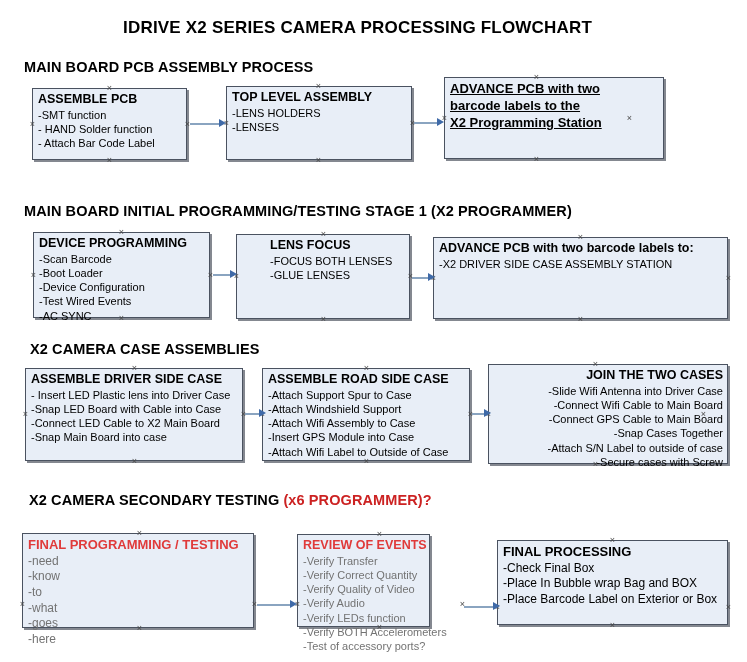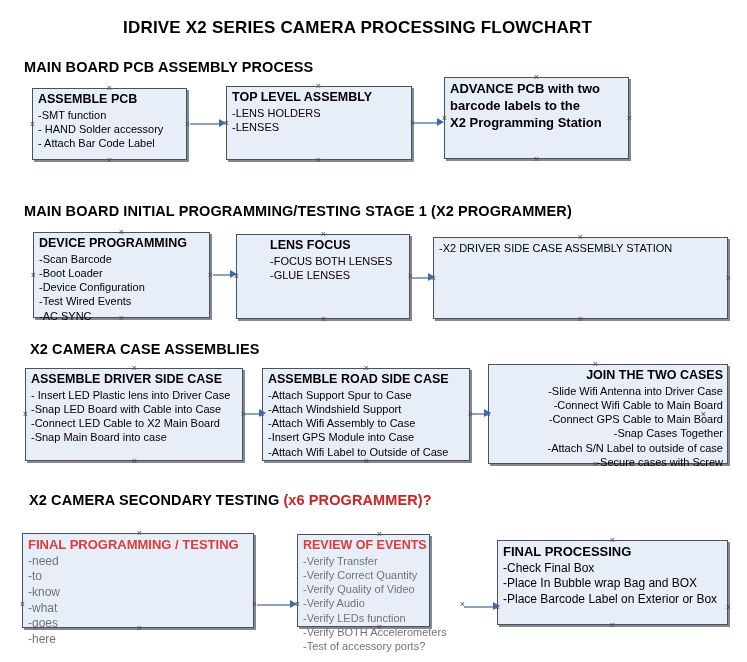--- a/index.html
+++ b/index.html
@@ -73,39 +73,39 @@
 
   <div class="title" style="left:123px;top:18px;">IDRIVE X2  SERIES CAMERA PROCESSING FLOWCHART</div>
 
   <div class="section-head" style="left:24px;top:59px;">
     <span>MAIN BOARD PCB ASSEMBLY PROCESS</span>
   </div>
 
   <div class="node" style="left:32px;top:88px;width:155px;height:72px;">
     <div class="nhead">ASSEMBLE PCB</div>
     <div class="nline">-SMT function</div>
-    <div class="nline">- HAND Solder accessory</div>
+    <div class="nline">- HAND Solder function</div>
     <div class="nline">- Attach Bar Code Label</div>
   </div>
   <div class="xh" style="left:105px;top:84px;"></div>
   <div class="xh" style="left:105px;top:156px;"></div>
   <div class="xh" style="left:28px;top:120px;"></div>
   <div class="xh" style="left:183px;top:120px;"></div>
 
   <div class="node" style="left:226px;top:86px;width:186px;height:74px;">
     <div class="nhead">TOP LEVEL ASSEMBLY</div>
     <div class="nline">-LENS HOLDERS</div>
     <div class="nline">-LENSES</div>
   </div>
   <div class="xh" style="left:314px;top:82px;"></div>
   <div class="xh" style="left:314px;top:156px;"></div>
   <div class="xh" style="left:222px;top:119px;"></div>
   <div class="xh" style="left:408px;top:119px;"></div>
 
-  <div class="node big" style="left:444px;top:77px;width:185px;height:82px;">
+  <div class="node big" style="left:444px;top:77px;width:220px;height:82px;text-decoration:underline;">
     <div class="nhead">ADVANCE PCB with two</div>
     <div class="nhead">barcode labels to the</div>
     <div class="nhead"> X2 Programming Station</div>
   </div>
   <div class="xh" style="left:532px;top:73px;"></div>
   <div class="xh" style="left:532px;top:155px;"></div>
   <div class="xh" style="left:440px;top:114px;"></div>
   <div class="xh" style="left:625px;top:114px;"></div>
 
   <div class="conn" style="left:190px;top:123px;width:32px;"></div>
@@ -134,20 +134,21 @@
     <div class="nhead">LENS FOCUS</div>
     <div class="nline">-FOCUS BOTH LENSES</div>
     <div class="nline">-GLUE LENSES</div>
   </div>
   <div class="xh" style="left:319px;top:230px;"></div>
   <div class="xh" style="left:319px;top:315px;"></div>
   <div class="xh" style="left:232px;top:272px;"></div>
   <div class="xh" style="left:406px;top:272px;"></div>
 
   <div class="node" style="left:433px;top:237px;width:295px;height:82px;">
+    <div class="nhead">ADVANCE PCB with two barcode labels to:</div>
     <div class="nline">-X2 DRIVER  SIDE  CASE  ASSEMBLY STATION</div>
   </div>
   <div class="xh" style="left:576px;top:233px;"></div>
   <div class="xh" style="left:576px;top:315px;"></div>
   <div class="xh" style="left:429px;top:274px;"></div>
   <div class="xh" style="left:724px;top:274px;"></div>
 
   <div class="conn" style="left:213px;top:274px;width:21px;"></div>
   <div class="arrowhead" style="left:230px;top:270px;"></div>
   <div class="conn" style="left:412px;top:277px;width:21px;"></div>
@@ -201,22 +202,22 @@
   <div class="conn" style="left:472px;top:413px;width:15px;"></div>
   <div class="arrowhead" style="left:484px;top:409px;"></div>
 
   <div class="section-head" style="left:29px;top:492px;">
     <span>X2 CAMERA SECONDARY TESTING </span><span class="accent">(x6 PROGRAMMER)?</span>
   </div>
 
   <div class="node red big" style="left:22px;top:533px;width:232px;height:95px;">
     <div class="nhead">FINAL PROGRAMMING / TESTING</div>
     <div class="nline">-need</div>
+    <div class="nline">-know</div>
     <div class="nline">-to</div>
-    <div class="nline">-know</div>
     <div class="nline">-what</div>
     <div class="nline">-goes</div>
     <div class="nline">-here</div>
   </div>
   <div class="xh" style="left:135px;top:529px;"></div>
   <div class="xh" style="left:135px;top:624px;"></div>
   <div class="xh" style="left:18px;top:600px;"></div>
   <div class="xh" style="left:250px;top:600px;"></div>
 
   <div class="node red" style="left:297px;top:534px;width:133px;height:93px;">

